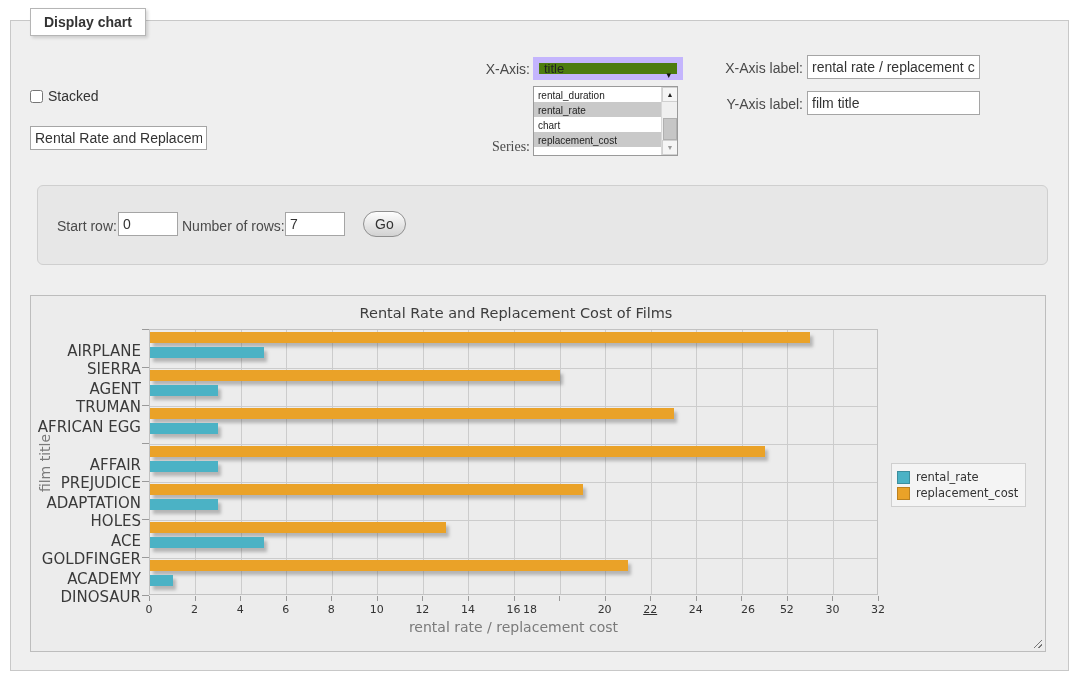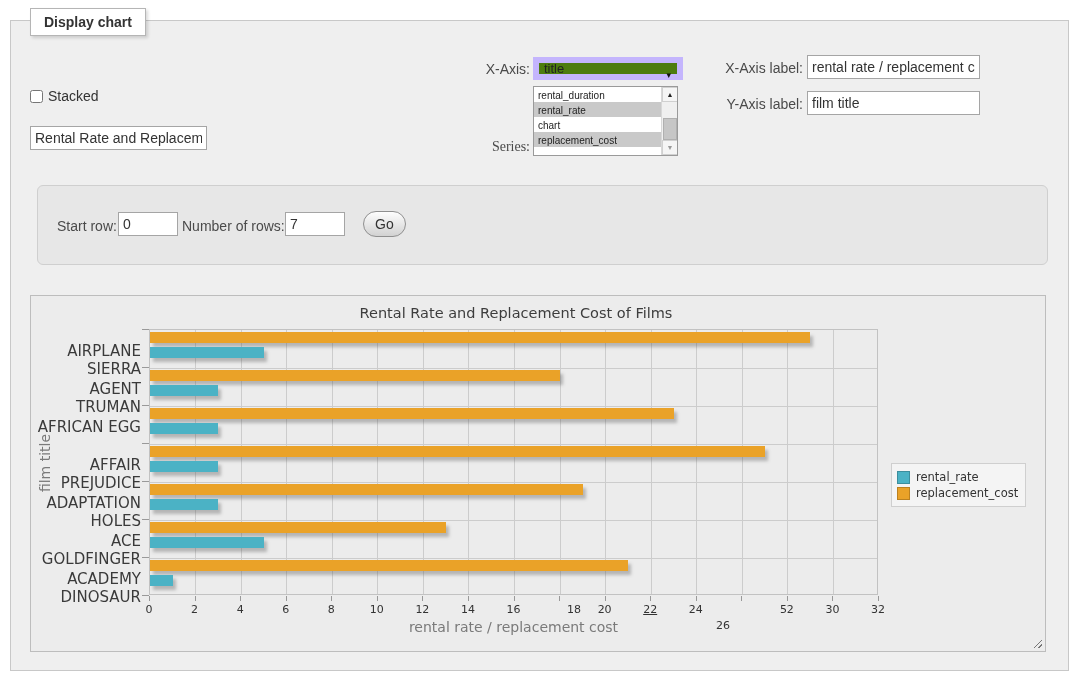--- a/index.html
+++ b/index.html
@@ -178,29 +178,29 @@
       <div class="xticklab" style="left: 285.25px; top: 307px;">8</div>
       <div class="xtick" style="left: 345.812px; top: 300px;"></div>
       <div class="xticklab" style="left: 330.812px; top: 307px;">10</div>
       <div class="xtick" style="left: 391.375px; top: 300px;"></div>
       <div class="xticklab" style="left: 376.375px; top: 307px;">12</div>
       <div class="xtick" style="left: 436.938px; top: 300px;"></div>
       <div class="xticklab" style="left: 421.938px; top: 307px;">14</div>
       <div class="xtick" style="left: 482.5px; top: 300px;"></div>
       <div class="xticklab" style="left: 467.5px; top: 307px;">16</div>
       <div class="xtick" style="left: 528.062px; top: 300px;"></div>
-      <div class="xticklab" style="left: 528px; top: 307px;">18</div>
+      <div class="xticklab" style="left: 484px; top: 307px;">18</div>
       <div class="xtick" style="left: 573.625px; top: 300px;"></div>
       <div class="xticklab" style="left: 558.625px; top: 307px;">20</div>
       <div class="xtick" style="left: 619.188px; top: 300px;"></div>
       <div class="xticklab" style="left: 604.188px; top: 307px; text-decoration: underline;">22</div>
       <div class="xtick" style="left: 664.75px; top: 300px;"></div>
       <div class="xticklab" style="left: 649.75px; top: 307px;">24</div>
       <div class="xtick" style="left: 710.312px; top: 300px;"></div>
-      <div class="xticklab" style="left: 677px; top: 307px; margin-top: 16px;">26</div>
+      <div class="xticklab" style="left: 702px; top: 307px;">26</div>
       <div class="xtick" style="left: 755.875px; top: 300px;"></div>
       <div class="xticklab" style="left: 740.875px; top: 307px;">52</div>
       <div class="xtick" style="left: 801.438px; top: 300px;"></div>
       <div class="xticklab" style="left: 786.438px; top: 307px;">30</div>
       <div class="xtick" style="left: 847px; top: 300px;"></div>
       <div class="xticklab" style="left: 832px; top: 307px;">32</div>
       <div class="ytick" style="left: 111px; top: 33px;"></div>
       <div class="ytick" style="left: 111px; top: 71px;"></div>
       <div class="ytick" style="left: 111px; top: 109px;"></div>
       <div class="ytick" style="left: 111px; top: 147px;"></div>

